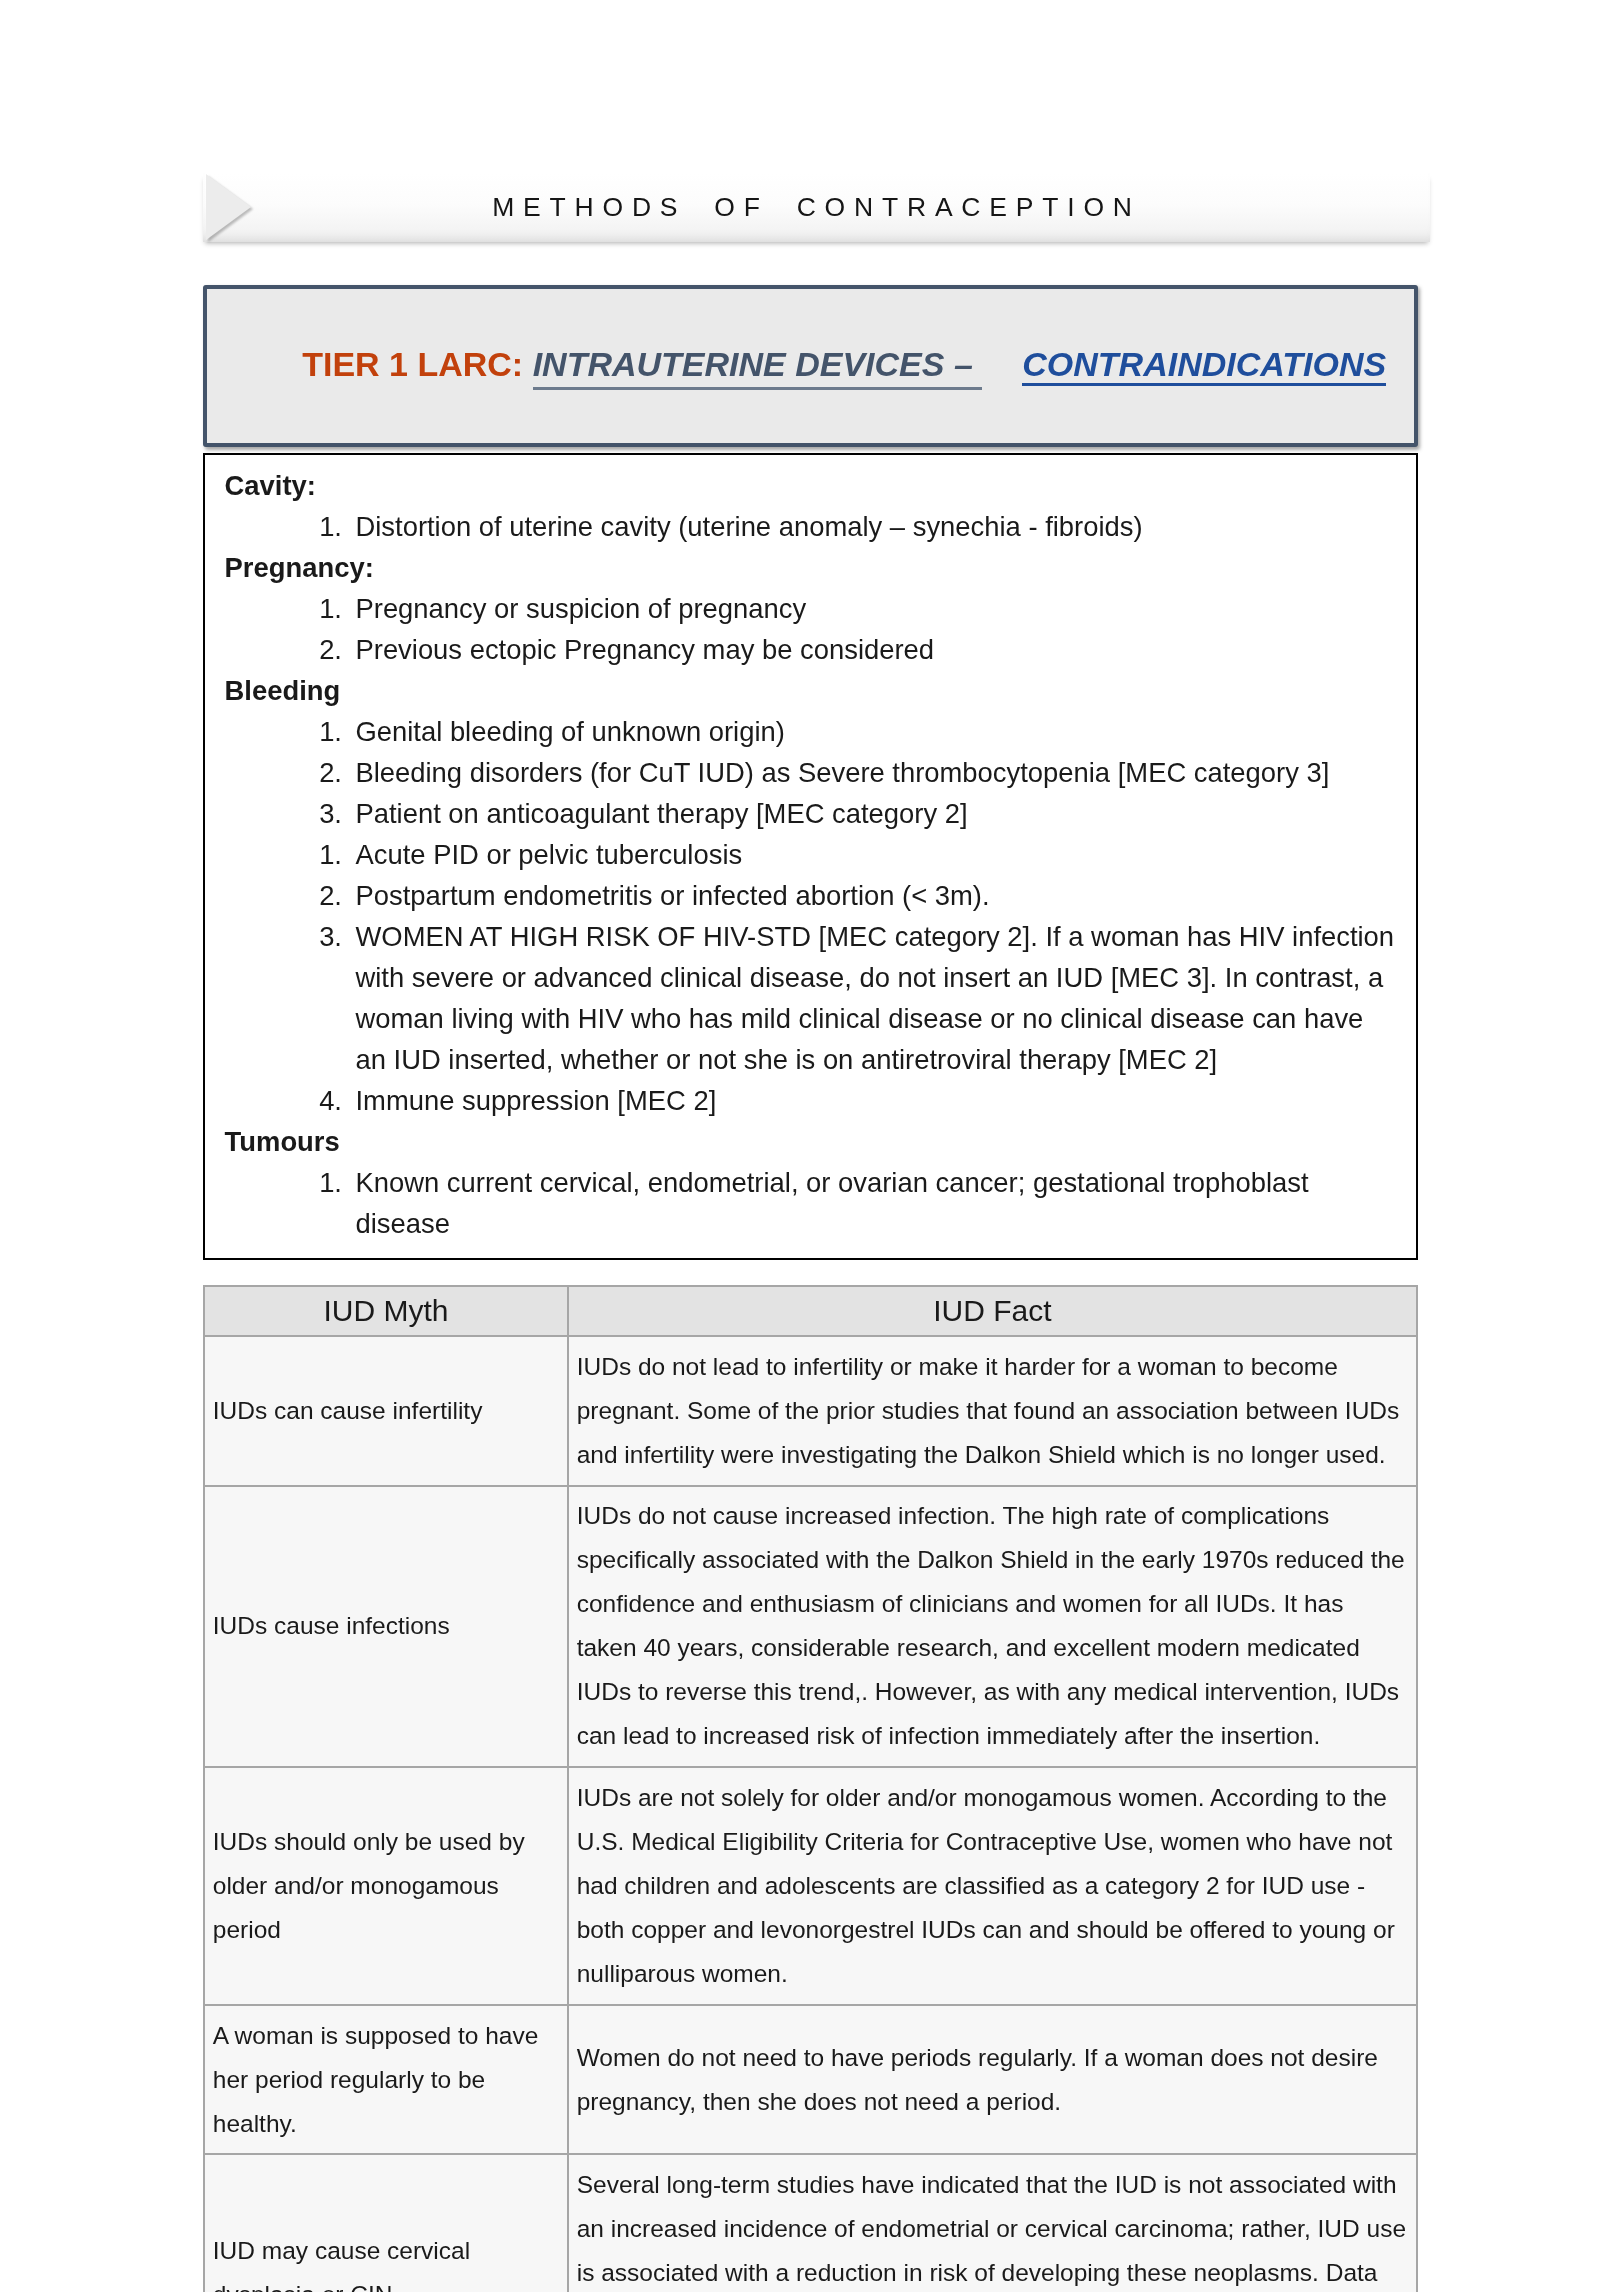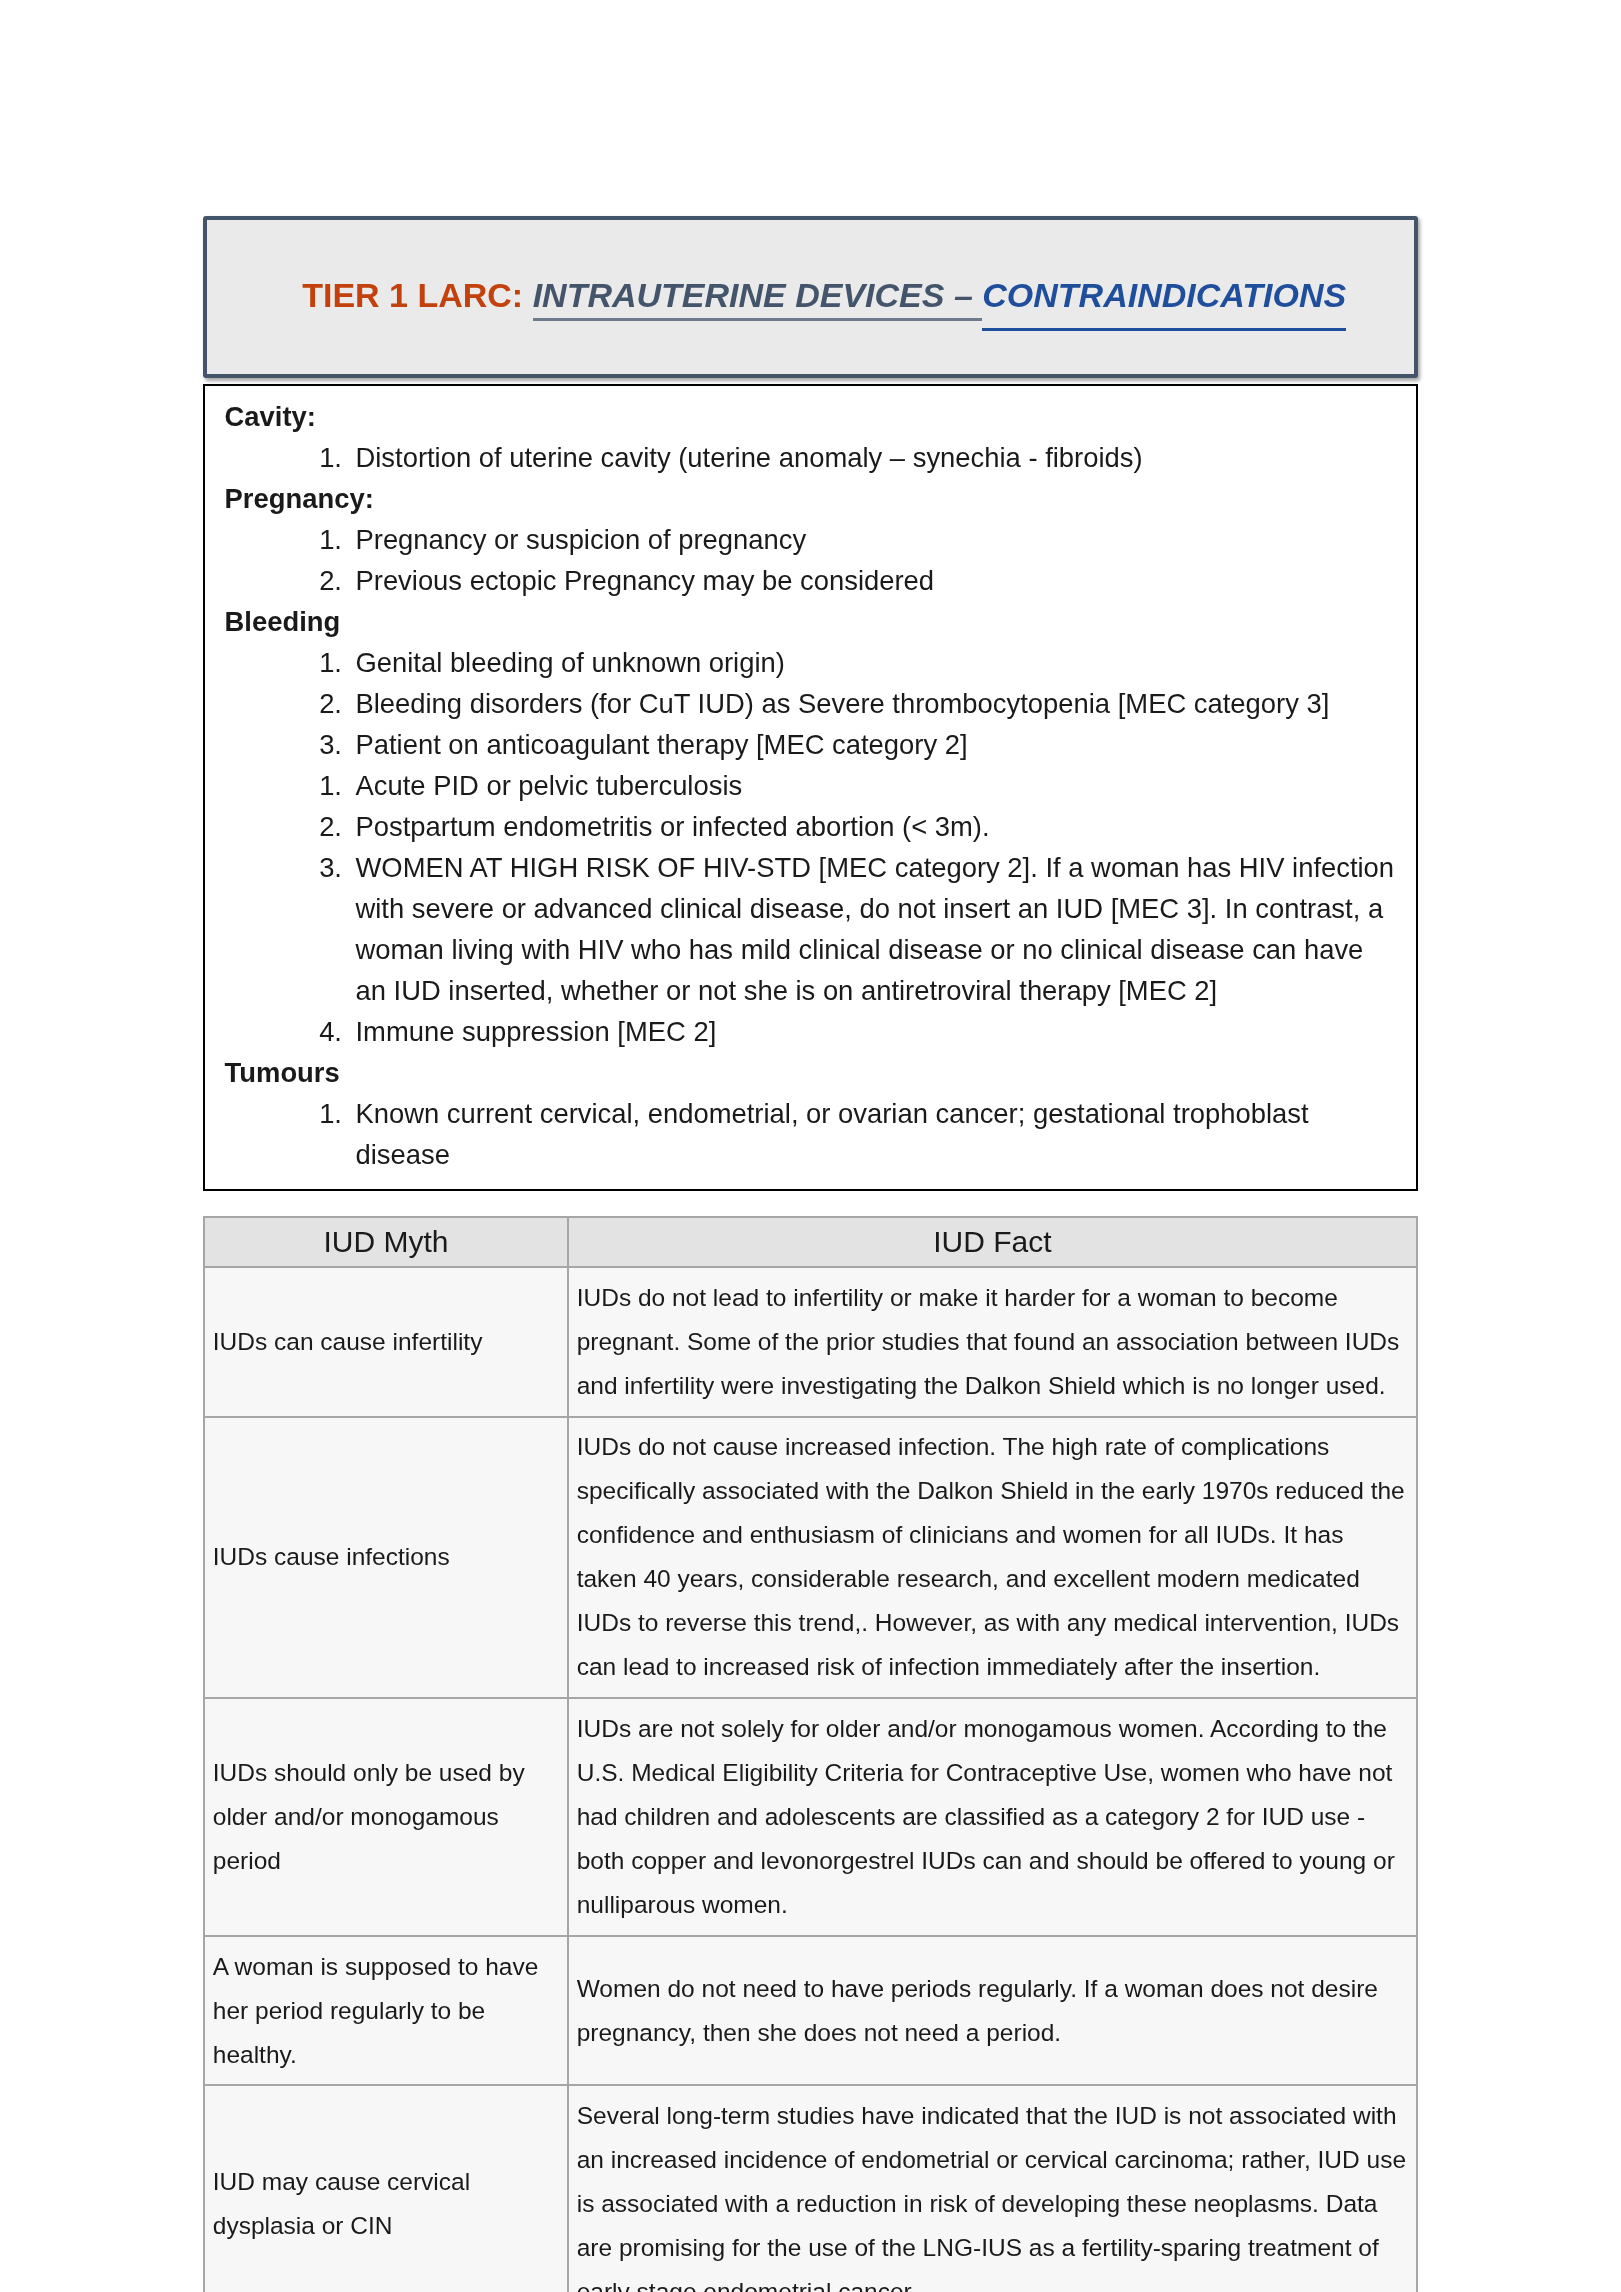--- a/index.html
+++ b/index.html
@@ -60,21 +60,22 @@
   .title-device{
     color:var(--device-text,#44546A);
     font-style:italic;
     border-bottom:3.9px solid #6d7b8d;
     padding-bottom:3.9px;
   }
   .title-contra{
     color:var(--contra-text,#1F4E9C);
     font-style:italic;
     border-bottom:3.9px solid var(--contra-text,#1F4E9C);
-    padding-bottom:14px;
+    padding-bottom:0;
+    margin-left:40px;
   }
 
   
   .ci-box{
     margin-top:6px;
     border:2.9px solid #000000;
     background:#ffffff;
     padding:9.8px 17.6px 13.7px 19.6px;
     font-size:27.4px;
     line-height:41px;
@@ -122,20 +123,24 @@
     font-weight:bold;
     color:#000;
   }
 </style>
 </head>
 <body>
 
 <div class="page">
   <div class="content-col">
 
+    <div class="banner">
+      <div class="banner-arrow"></div>
+      <div class="banner-title">METHODS OF CONTRACEPTION</div>
+    </div>
 
     <div class="title-box">
       <div class="title-line">
         <span class="title-prefix">TIER 1 LARC: </span><span class="title-device">INTRAUTERINE DEVICES – </span><span class="title-contra">CONTRAINDICATIONS</span>
       </div>
     </div>
 
     <div class="ci-box">
       <div>
           <div class="ci-section">

